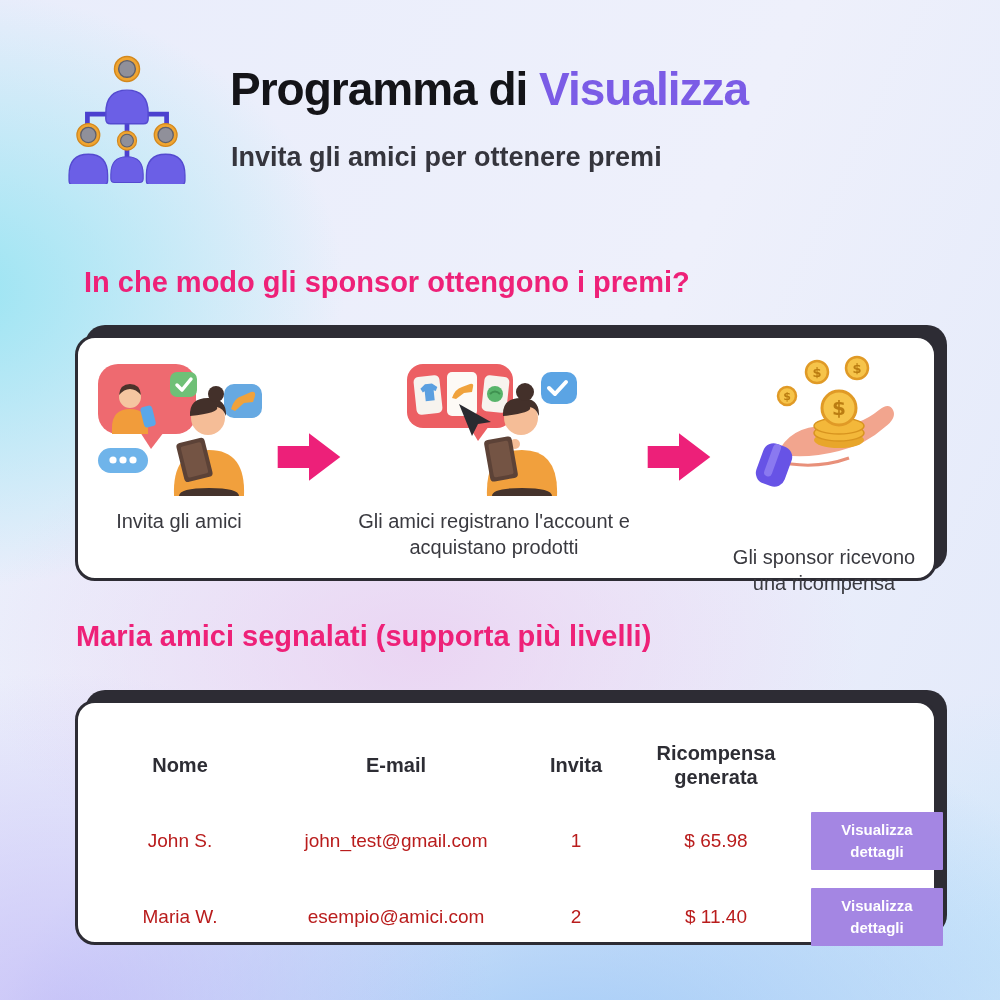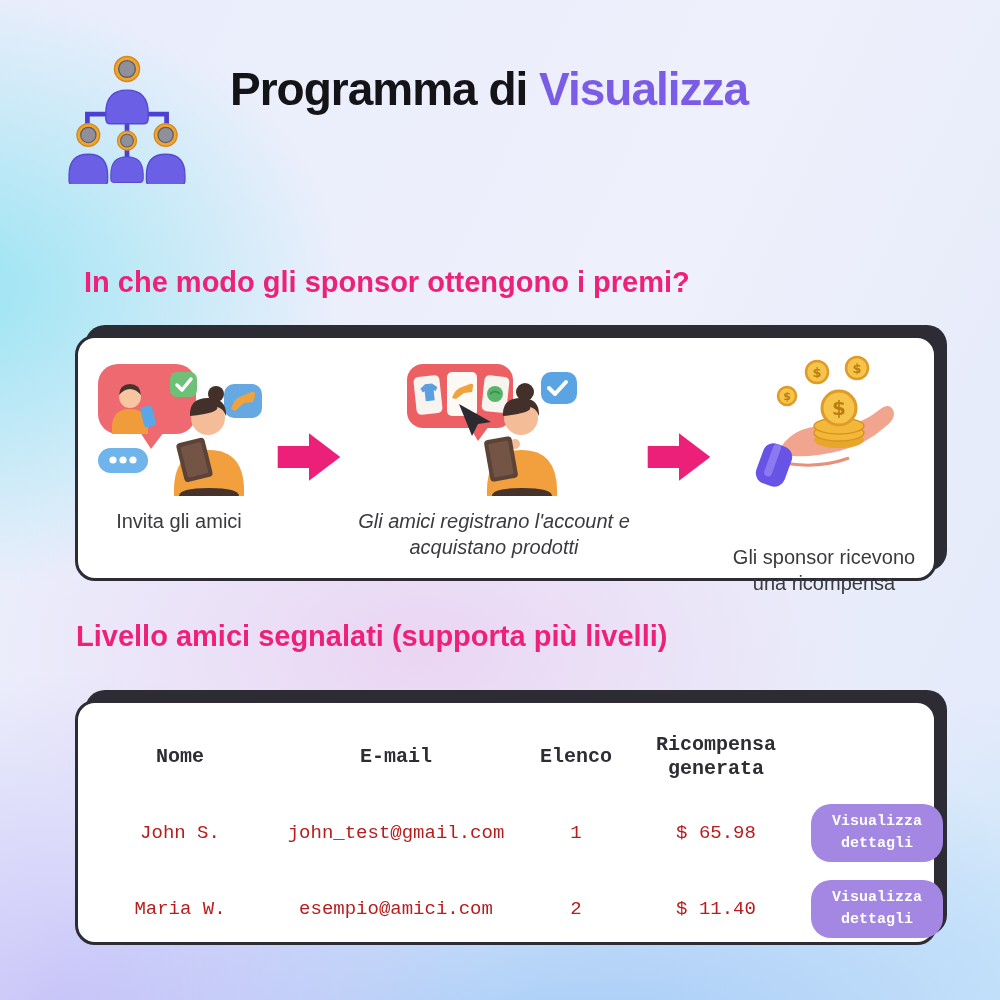--- a/index.html
+++ b/index.html
@@ -36,43 +36,42 @@
     position:absolute; left:75px; width:862px; background:#fff;
     border:3px solid #2d2c34; border-radius:20px;
     box-shadow:10px -10px 0 0 #2d2c34;
   }
   .card-how  { top:335px; height:246px; display:flex; align-items:flex-start; padding:14px 6px 0 6px; }
   .card-list { top:700px; height:245px; }
 
   
   .step { display:flex; flex-direction:column; align-items:center; }
   .step-1 { width:210px; }
-  .step-2 { width:318px;font-style:italic; }
+  .step-2 { width:318px; }
   .step-3 { width:236px; }
   .step svg.illus { width:190px; height:150px; display:block; }
   .step-caption { margin-top:6px; font-size:20px; font-weight:500; color:#3a3a40; text-align:center; line-height:1.3; }
   .step-2 .step-caption { width:300px; }
   .step-3 .step-caption { width:220px;margin-top:42px; }
   .arrow { width:70px; margin-top:78px; flex:none; display:flex; justify-content:center; }
   .arrow svg { width:66px; height:54px; }
 
   
   .table {
     display:grid;
     grid-template-columns:180px 252px 108px 172px 150px;
     grid-auto-rows:76px;
     align-items:center; justify-items:center;
-    padding:16px 0 0 12px;
-    font-family:Liberation Mono, monospace;
+    padding:24px 0 0 12px;
   }
   .th { font-size:20px; font-weight:700; color:#2d2d34; text-align:center; line-height:1.2; }
   .th-reward { width:150px; }
   .td { font-size:19px; font-weight:400; color:#b91c1c; text-align:center; }
   .detail-btn {
-    width:132px; min-height:52px; border:none; border-radius:20px;
+    width:132px; min-height:52px; border:none; border-radius:1px;
     background:#a486e3; color:#fff; font-family:inherit;
     font-size:15px; font-weight:600; line-height:1.45; padding:7px 14px;
     cursor:pointer; text-align:center;
   }
 </style>
 </head>
 <body>
 
 <div class="canvas">
 
@@ -85,20 +84,21 @@
       </g>
     </defs>
     <path d="M62 58 V112 M40 66 H20 V94 M84 66 H104 V94" stroke="#4b40cf" stroke-width="5" fill="none"></path>
     <use href="#person" transform="translate(62,18) scale(1.02)"></use>
     <use href="#person" transform="translate(21,88) scale(0.93)"></use>
     <use href="#person" transform="translate(103,88) scale(0.93)"></use>
     <use href="#person" transform="translate(62,94) scale(0.78)"></use>
   </svg>
 
   <h1 class="title"><span>Programma di</span> <span class="accent">Visualizza</span></h1>
+  <div class="subtitle">Invita gli amici per ottenere premi</div>
 
   <h2 class="section-heading heading-how">In che modo gli sponsor ottengono i premi?</h2>
 
   <div class="card card-how">
 
     <div class="step step-1">
       <svg class="illus" viewBox="0 0 190 150" aria-hidden="true">
         <rect x="14" y="12" width="98" height="70" rx="20" fill="#ee6a70"></rect>
         <path d="M56 80 l11 17 l13 -17 z" fill="#ee6a70"></path>
         <path d="M28 76 q0 -19 18 -19 q18 0 18 19 v6 h-36 z" fill="#f19c3b"></path>
@@ -179,28 +179,28 @@
           <circle cx="110" cy="56" r="17" fill="#f6c44a" stroke="#e09a26" stroke-width="3"></circle>
           <text x="110" y="63" font-size="20" fill="#bb7d12">$</text>
           <rect x="30" y="92" width="30" height="42" rx="11" fill="#6753e6" transform="rotate(20 45 113)"></rect>
           <rect x="38" y="92" width="8" height="34" rx="4" fill="#8a79f0" transform="rotate(20 45 113)"></rect>
         </g>
       </svg>
       <div class="step-caption">Gli sponsor ricevono una ricompensa</div>
     </div>
   </div>
 
-  <h2 class="section-heading heading-list">Livello amici segnalati (supporta più livelli)</h2>
+  <h2 class="section-heading heading-list">Maria amici segnalati (supporta più livelli)</h2>
 
   <div class="card card-list">
     <div class="table">
 
       <div class="th">Nome</div>
       <div class="th">E-mail</div>
-      <div class="th">Elenco</div>
+      <div class="th">Invita</div>
       <div class="th th-reward">Ricompensa generata</div>
       <div></div>
 
       <div class="td">John S.</div>
       <div class="td">john_test@gmail.com</div>
       <div class="td">1</div>
       <div class="td">$ 65.98</div>
       <button class="detail-btn">Visualizza dettagli</button>
 
       <div class="td">Maria W.</div>

